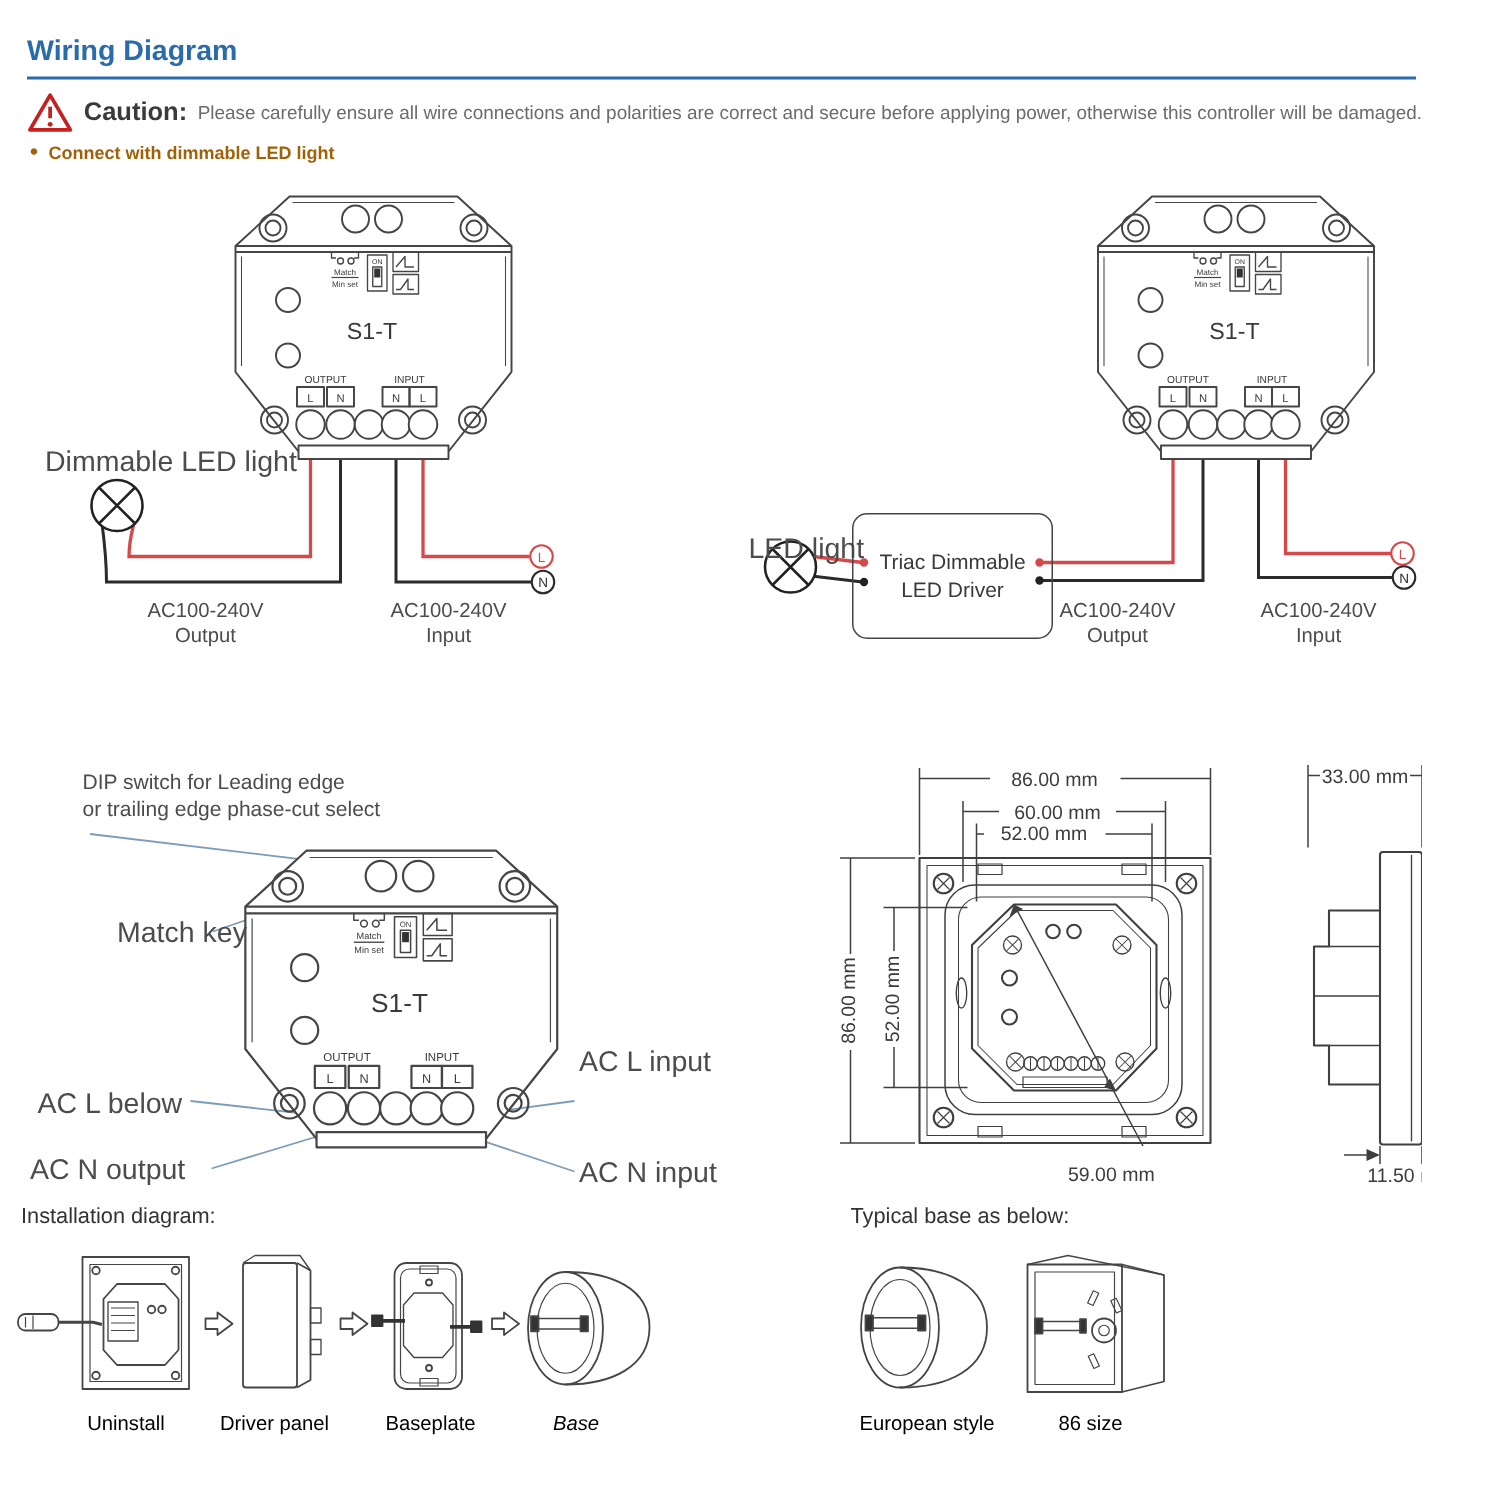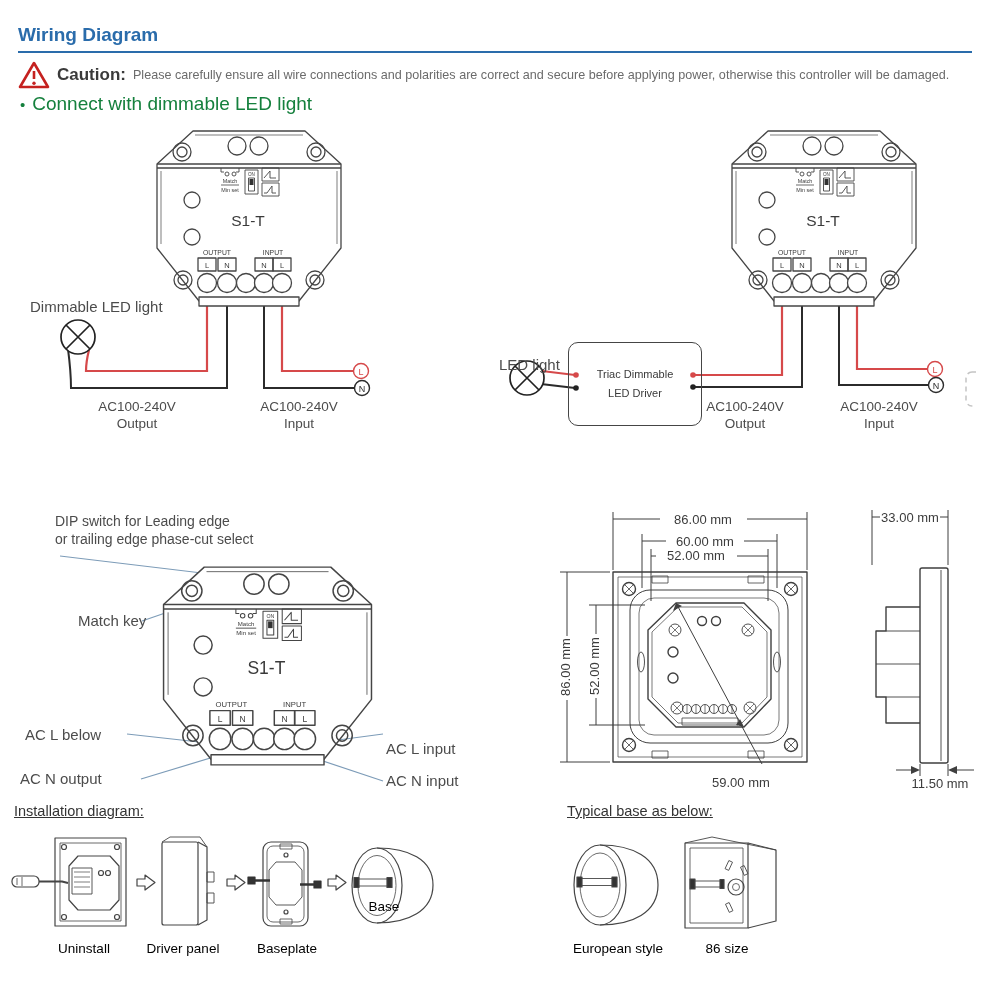--- a/index.html
+++ b/index.html
@@ -1,31 +1,31 @@
 <!DOCTYPE html>
 <html><head>
 <meta charset="utf-8">
 <style>
   html,body{margin:0;padding:0;background:#fff;}
   .page{position:relative;width:948px;height:1000px;background:#fff;overflow:hidden;
-        font-family:"Liberation Sans",sans-serif;color:#333;padding-left:28px;}
+        font-family:"Liberation Sans",sans-serif;color:#333;}
   .abs{position:absolute;}
   .section-title{font-size:19px;font-weight:bold;color:#2a6cab;
                  border-bottom:2px solid #2a6cab;padding-bottom:5px;}
   .caution-row{display:flex;align-items:center;gap:7px;white-space:nowrap;}
   .caution-label{font-size:17px;font-weight:bold;color:#3a3a3a;}
   .caution-text{font-size:12.6px;color:#6b6b6b;}
-  .bullet{font-size:19px;color:#15803d;}
+  .bullet{font-size:12px;color:#a16207;font-weight:bold;}
   .bullet::before{content:"\2022";margin-right:7px;font-size:15px;}
-  .lamp-label,.callout{font-size:15px;color:#4c4c4c;}
+  .lamp-label,.callout{font-size:19px;color:#4c4c4c;}
   .caption{font-size:13.5px;color:#4c4c4c;text-align:center;line-height:17px;width:130px;}
   .driver-box{border:1.5px solid #454545;border-radius:10px;display:flex;flex-direction:column;
-              justify-content:center;align-items:center;font-size:11px;color:#3a3a3a;line-height:19px;}
+              justify-content:center;align-items:center;font-size:14px;color:#3a3a3a;line-height:19px;}
   .fig-label{font-size:13.5px;color:#000000;transform:translateX(-50%);white-space:nowrap;}
-  .row-title{font-size:14.5px;color:#333;text-decoration:underline;}
+  .row-title{font-size:14.5px;color:#333;}
   .dip-callout{line-height:18px;font-size:14px;color:#4c4c4c;}
   svg{display:block;}
   svg text{font-family:"Liberation Sans",sans-serif;}
   .dim{font-size:13px;fill:#3c3c3c;}
   .devtxt{fill:#3a3a3a;}
 </style>
 </head>
 <body>
 
 <div class="page">
@@ -279,21 +279,21 @@
     <text class="dim" x="940" y="788" text-anchor="middle">11.50 mm</text>
   </svg>
 
   <div class="abs dip-callout" style="left:55px;top:512px;">
     <div>DIP switch for Leading edge</div>
     <div>or trailing edge phase-cut select</div>
   </div>
   <div class="abs callout" style="left:78px;top:612px;">Match key</div>
   <div class="abs callout" style="left:25px;top:726px;">AC L below</div>
   <div class="abs callout" style="left:20px;top:770px;">AC N output</div>
-  <div class="abs callout" style="left:386px;top:740px;">AC L input</div>
+  <div class="abs callout" style="left:386px;top:698px;">AC L input</div>
   <div class="abs callout" style="left:386px;top:772px;">AC N input</div>
 
   <div class="abs row-title" style="left:14px;top:803px;">Installation diagram:</div>
   <div class="abs row-title" style="left:567px;top:803px;">Typical base as below:</div>
 
   <svg class="abs" style="left:0;top:815px;" width="1000" height="122" viewBox="0 815 1000 122">
     <g stroke="#454545" stroke-width="1.2" fill="none" stroke-linejoin="round">
 
       <g>
         <rect x="55" y="838" width="71" height="88"></rect>
@@ -372,17 +372,17 @@
         <rect x="727" y="861" width="4" height="9" transform="rotate(25 729 865)" stroke-width="0.8"></rect>
         <rect x="742" y="866" width="4" height="9" transform="rotate(-25 744 870)" stroke-width="0.8"></rect>
         <rect x="727" y="903" width="4" height="9" transform="rotate(-25 729 907)" stroke-width="0.8"></rect>
       </g>
     </g>
   </svg>
 
   <div class="abs fig-label" style="left:84px;top:941px;">Uninstall</div>
   <div class="abs fig-label" style="left:183px;top:941px;">Driver panel</div>
   <div class="abs fig-label" style="left:287px;top:941px;">Baseplate</div>
-  <div class="abs fig-label" style="left:384px;top:899px;">Base</div>
+  <div class="abs fig-label" style="left:384px;top:941px;font-style:italic;">Base</div>
   <div class="abs fig-label" style="left:618px;top:941px;">European style</div>
   <div class="abs fig-label" style="left:727px;top:941px;">86 size</div>
 
 </div>
 
 </body></html>

